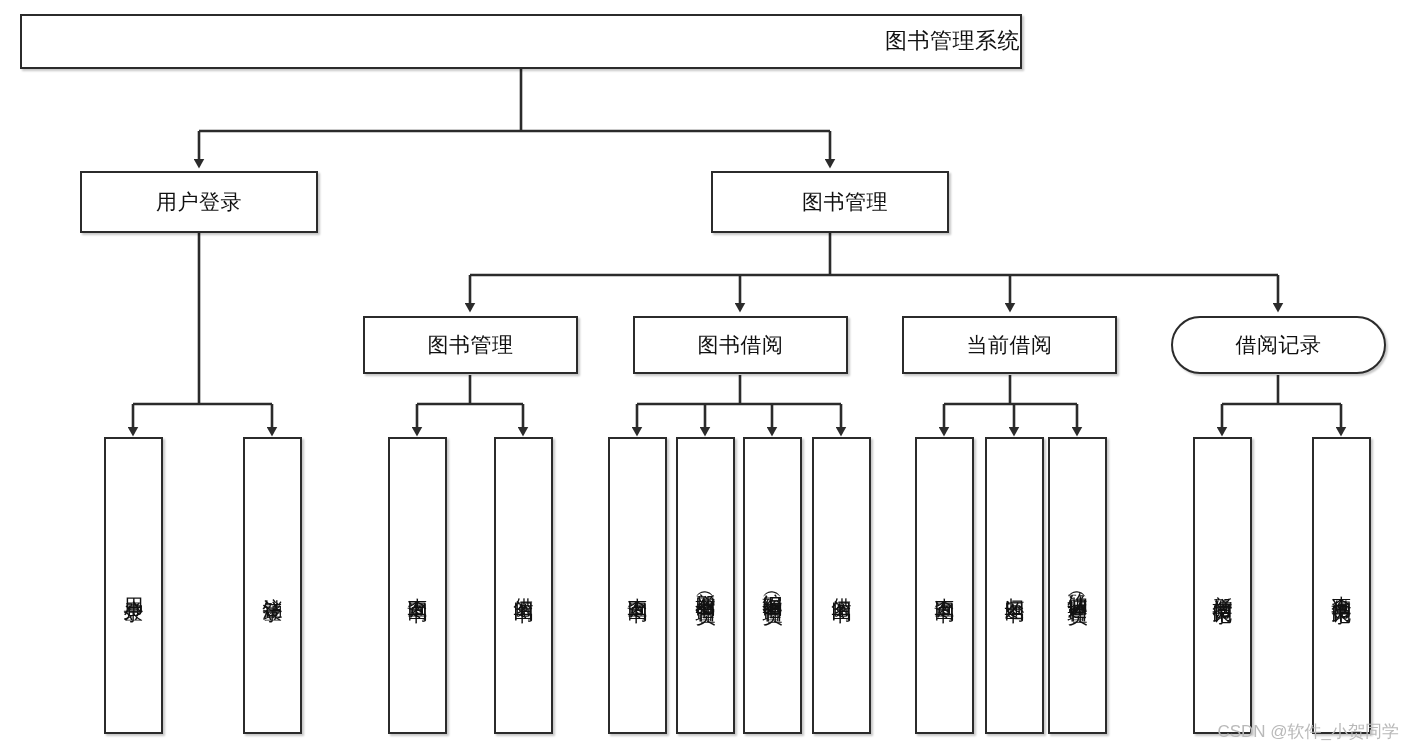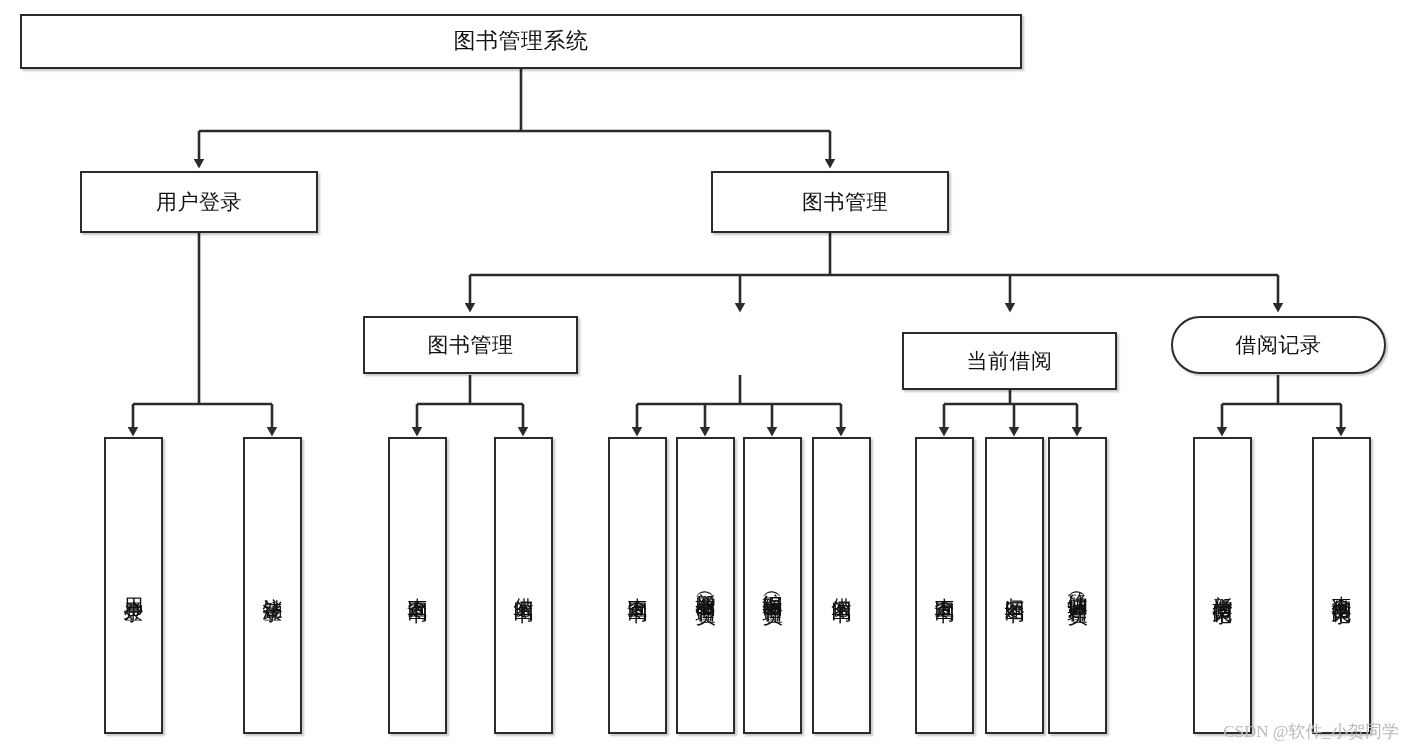--- a/index.html
+++ b/index.html
@@ -68,21 +68,21 @@
     max-height: 100%;
   }
   #watermark {
     position: absolute;
     right: 6px;
     bottom: 4px;
     font-size: 17px;
     color: #b9b9b9;
     z-index: 5;
     white-space: nowrap;
-    font-family: Liberation Serif, serif;
+    font-family: Liberation Sans, sans-serif;
   }
 </style>
 </head>
 <body>
 
 <div id="canvas">
 
   <svg id="connectors" viewBox="0 0 1405 747" xmlns="http://www.w3.org/2000/svg">
     <defs>
       <marker id="arrow" markerWidth="10" markerHeight="11" refX="1.5" refY="5.5" orient="auto" markerUnits="userSpaceOnUse">
@@ -126,35 +126,38 @@
       <path d="M1014,404 L1014,428" marker-end="url(#arrow)"></path>
       <path d="M1077,404 L1077,428" marker-end="url(#arrow)"></path>
 
       <path d="M1278,375 L1278,404"></path>
       <path d="M1222,404 L1341,404"></path>
       <path d="M1222,404 L1222,428" marker-end="url(#arrow)"></path>
       <path d="M1341,404 L1341,428" marker-end="url(#arrow)"></path>
     </g>
   </svg>
 
-  <div class="node h root" style="left:20px; top:14px; width:1002px; height:55px;">
+  <div class="node h root" style="left:20px; top:14px; width:1002px; height:55px;justify-content:flex-end;">
     <span class="label">图书管理系统</span>
   </div>
 
   <div class="node h" style="left:80px; top:171px; width:238px; height:62px;">
     <span class="label">用户登录</span>
   </div>
   <div class="node h" style="left:711px; top:171px; width:238px; height:62px;padding-left:30px;">
     <span class="label">图书管理</span>
   </div>
 
   <div class="node h" style="left:363px; top:316px; width:215px; height:58px;">
     <span class="label">图书管理</span>
   </div>
-  <div class="node h" style="left:902px; top:316px; width:215px; height:58px;margin-top:16px;">
+  <div class="node h" style="left:633px; top:316px; width:215px; height:58px;">
+    <span class="label">图书借阅</span>
+  </div>
+  <div class="node h" style="left:902px; top:316px; width:215px; height:58px;">
     <span class="label">当前借阅</span>
   </div>
   <div class="node h" style="left:1171px; top:316px; width:215px; height:58px;border-radius:29px;">
     <span class="label">借阅记录</span>
   </div>
 
   <div class="node v" style="left:104px; top:437px; width:59px; height:297px;">
     <span class="label">用户登录</span>
   </div>
   <div class="node v" style="left:243px; top:437px; width:59px; height:297px;">

